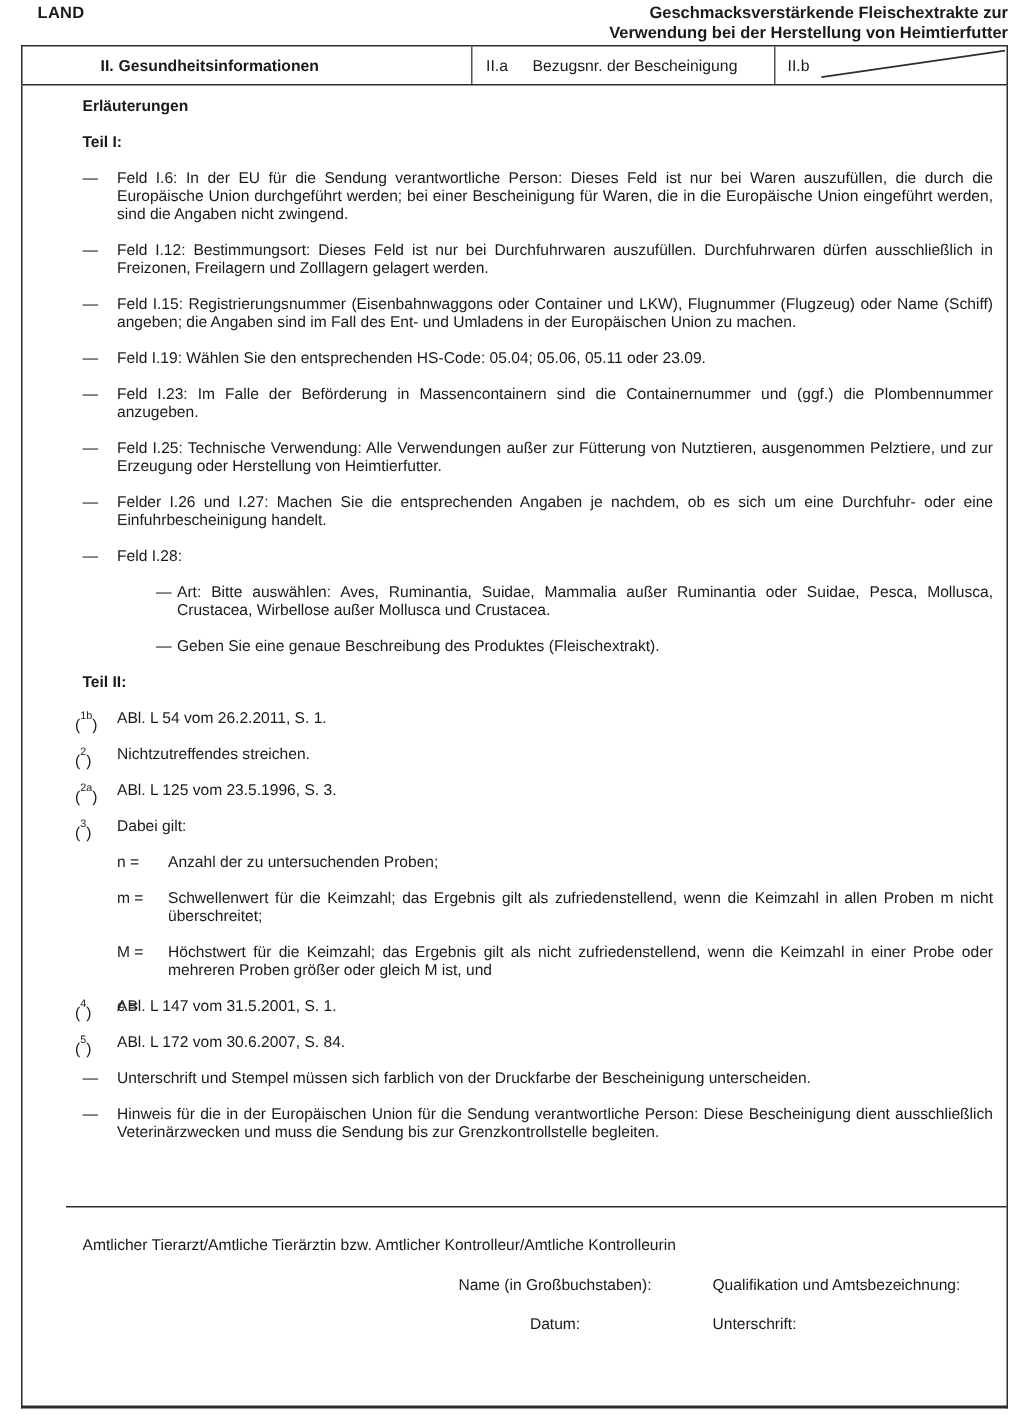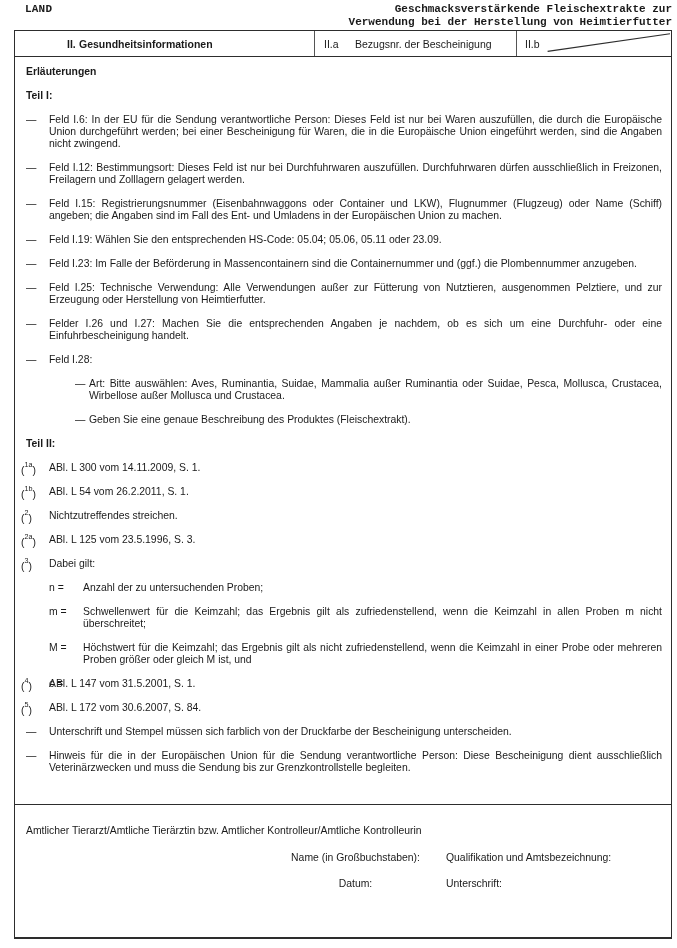--- a/index.html
+++ b/index.html
@@ -9,21 +9,21 @@
     font-family: "Liberation Sans", "DejaVu Sans", sans-serif;
     color: #1a1a1a;
     position: relative;
     overflow: hidden;
   }
   .page { position: relative; width: 677px; height: 948px; background: #fff; }
 
   
   .top-header {
     position: absolute; top: 3px; left: 25px; right: 5px;
-    display: flex; justify-content: space-between; align-items: flex-start; font-family: Liberation Mono, monospace;
+    display: flex; justify-content: space-between; align-items: flex-start;
   }
   .land-label { font-size: 11px; font-weight: bold; letter-spacing: 0.2px; }
   .doc-title { font-size: 11px; font-weight: bold; text-align: right; line-height: 13px; }
 
   
   .hdr-row {
     position: absolute; left: 14px; top: 30px; width: 658px; height: 27px;
     border: 1.5px solid #2d2d2d;
     display: flex; align-items: stretch;
     font-size: 10.5px;
@@ -36,20 +36,21 @@
   .hdr-c2 .cell-no { margin-left: 9px; width: 31px; }
   .hdr-c3 { flex: 1; border-left: 1.5px solid #555; position: relative; }
   .hdr-c3 .cell-no { margin-left: 8px; }
   .hdr-c3 svg { position: absolute; left: 0; top: 0; width: 100%; height: 100%; }
 
   
   .big-box {
     position: absolute; left: 14px; top: 57px; width: 658px; height: 882px;
     border: 1.5px solid #2d2d2d; border-top: none;
     border-bottom-width: 2.5px;
+    padding-left: 29px;
   }
 
   
   .expl {
     height: 748px; overflow: hidden;
     border-bottom: 1.5px solid #2d2d2d;
     padding: 9px 9px 0 0;
     font-size: 10.4px; line-height: 12px;
   }
   .sec-heading { font-weight: bold; margin: 0 0 12px 11px; }
@@ -143,24 +144,20 @@
         <span>Art: Bitte auswählen: Aves, Ruminantia, Suidae, Mammalia außer Ruminantia oder Suidae, Pesca, Mollusca, Crustacea, Wirbellose außer Mollusca und Crustacea.</span>
       </div>
       <div class="note-item note-sub">
         <span class="bullet">—</span>
         <span>Geben Sie eine genaue Beschreibung des Produktes (Fleischextrakt).</span>
       </div>
 
       <div class="sec-heading">Teil II:</div>
 
       <div class="fn-item">
-        <span class="marker"><span>(</span><sup>1a</sup><span>)</span></span>
-        <span>ABl. L 300 vom 14.11.2009, S. 1.</span>
-      </div>
-      <div class="fn-item">
         <span class="marker"><span>(</span><sup>1b</sup><span>)</span></span>
         <span>ABl. L 54 vom 26.2.2011, S. 1.</span>
       </div>
       <div class="fn-item">
         <span class="marker"><span>(</span><sup>2</sup><span>)</span></span>
         <span>Nichtzutreffendes streichen.</span>
       </div>
       <div class="fn-item">
         <span class="marker"><span>(</span><sup>2a</sup><span>)</span></span>
         <span>ABl. L 125 vom 23.5.1996, S. 3.</span>

